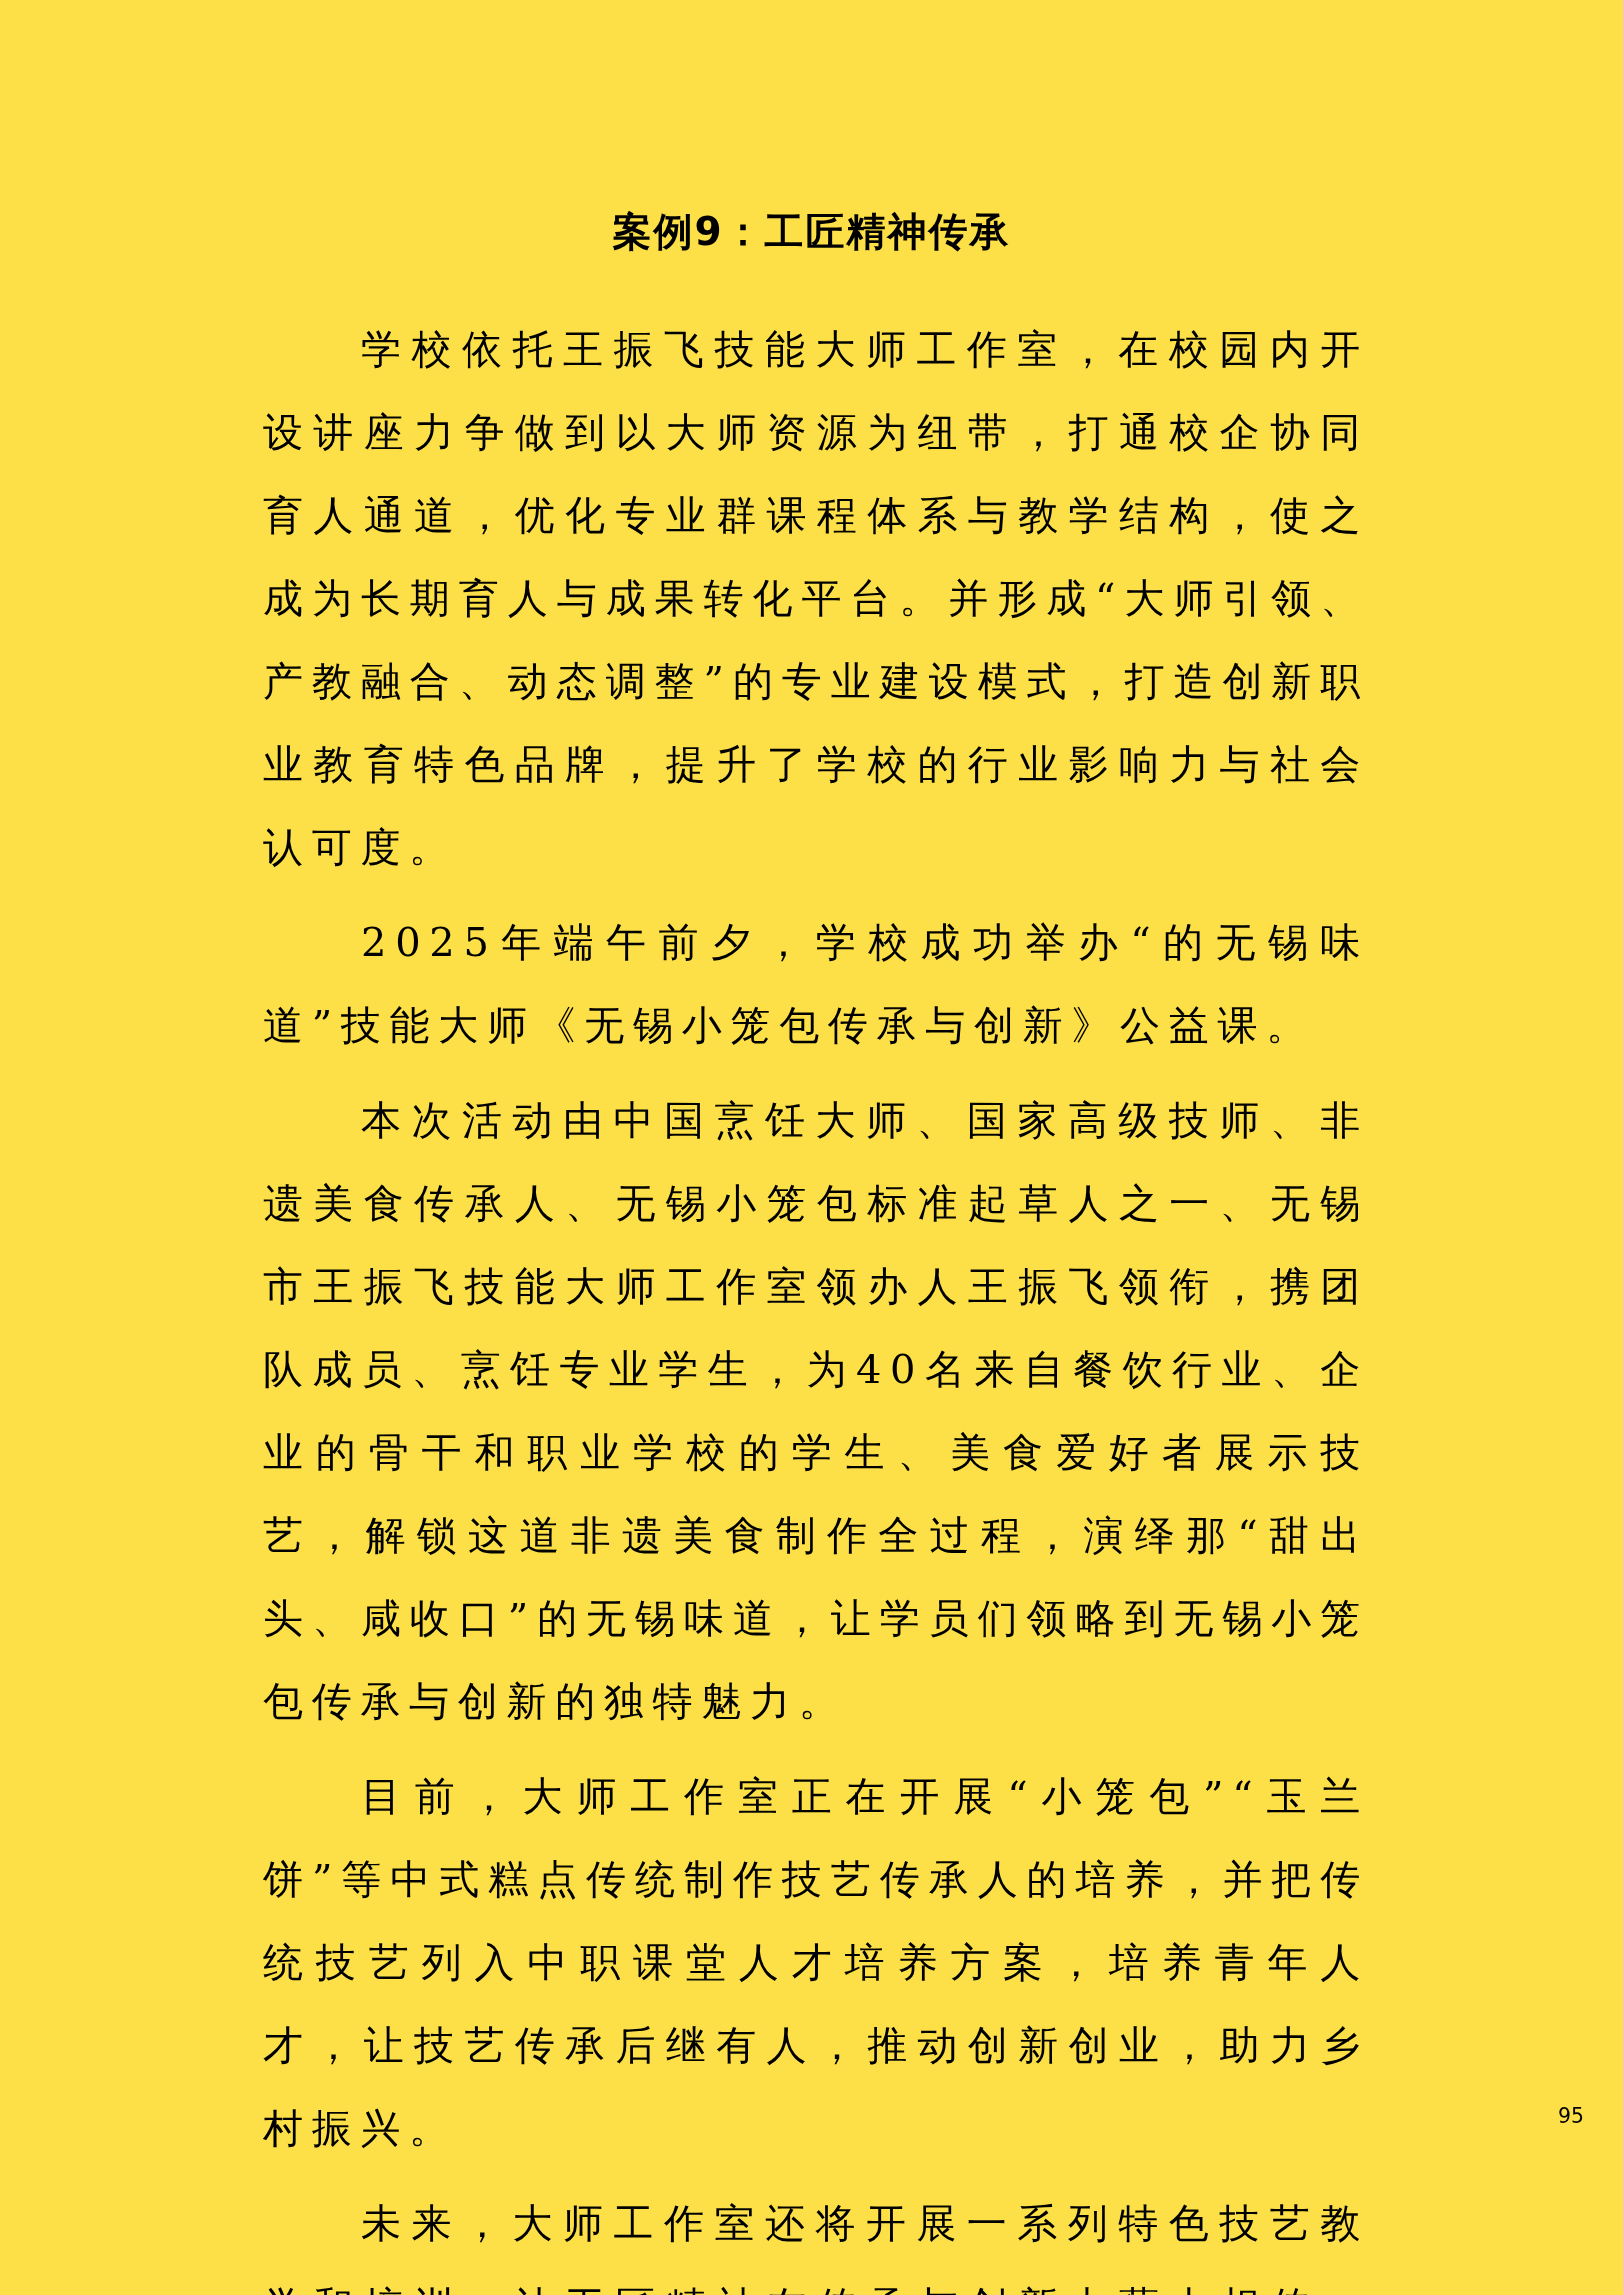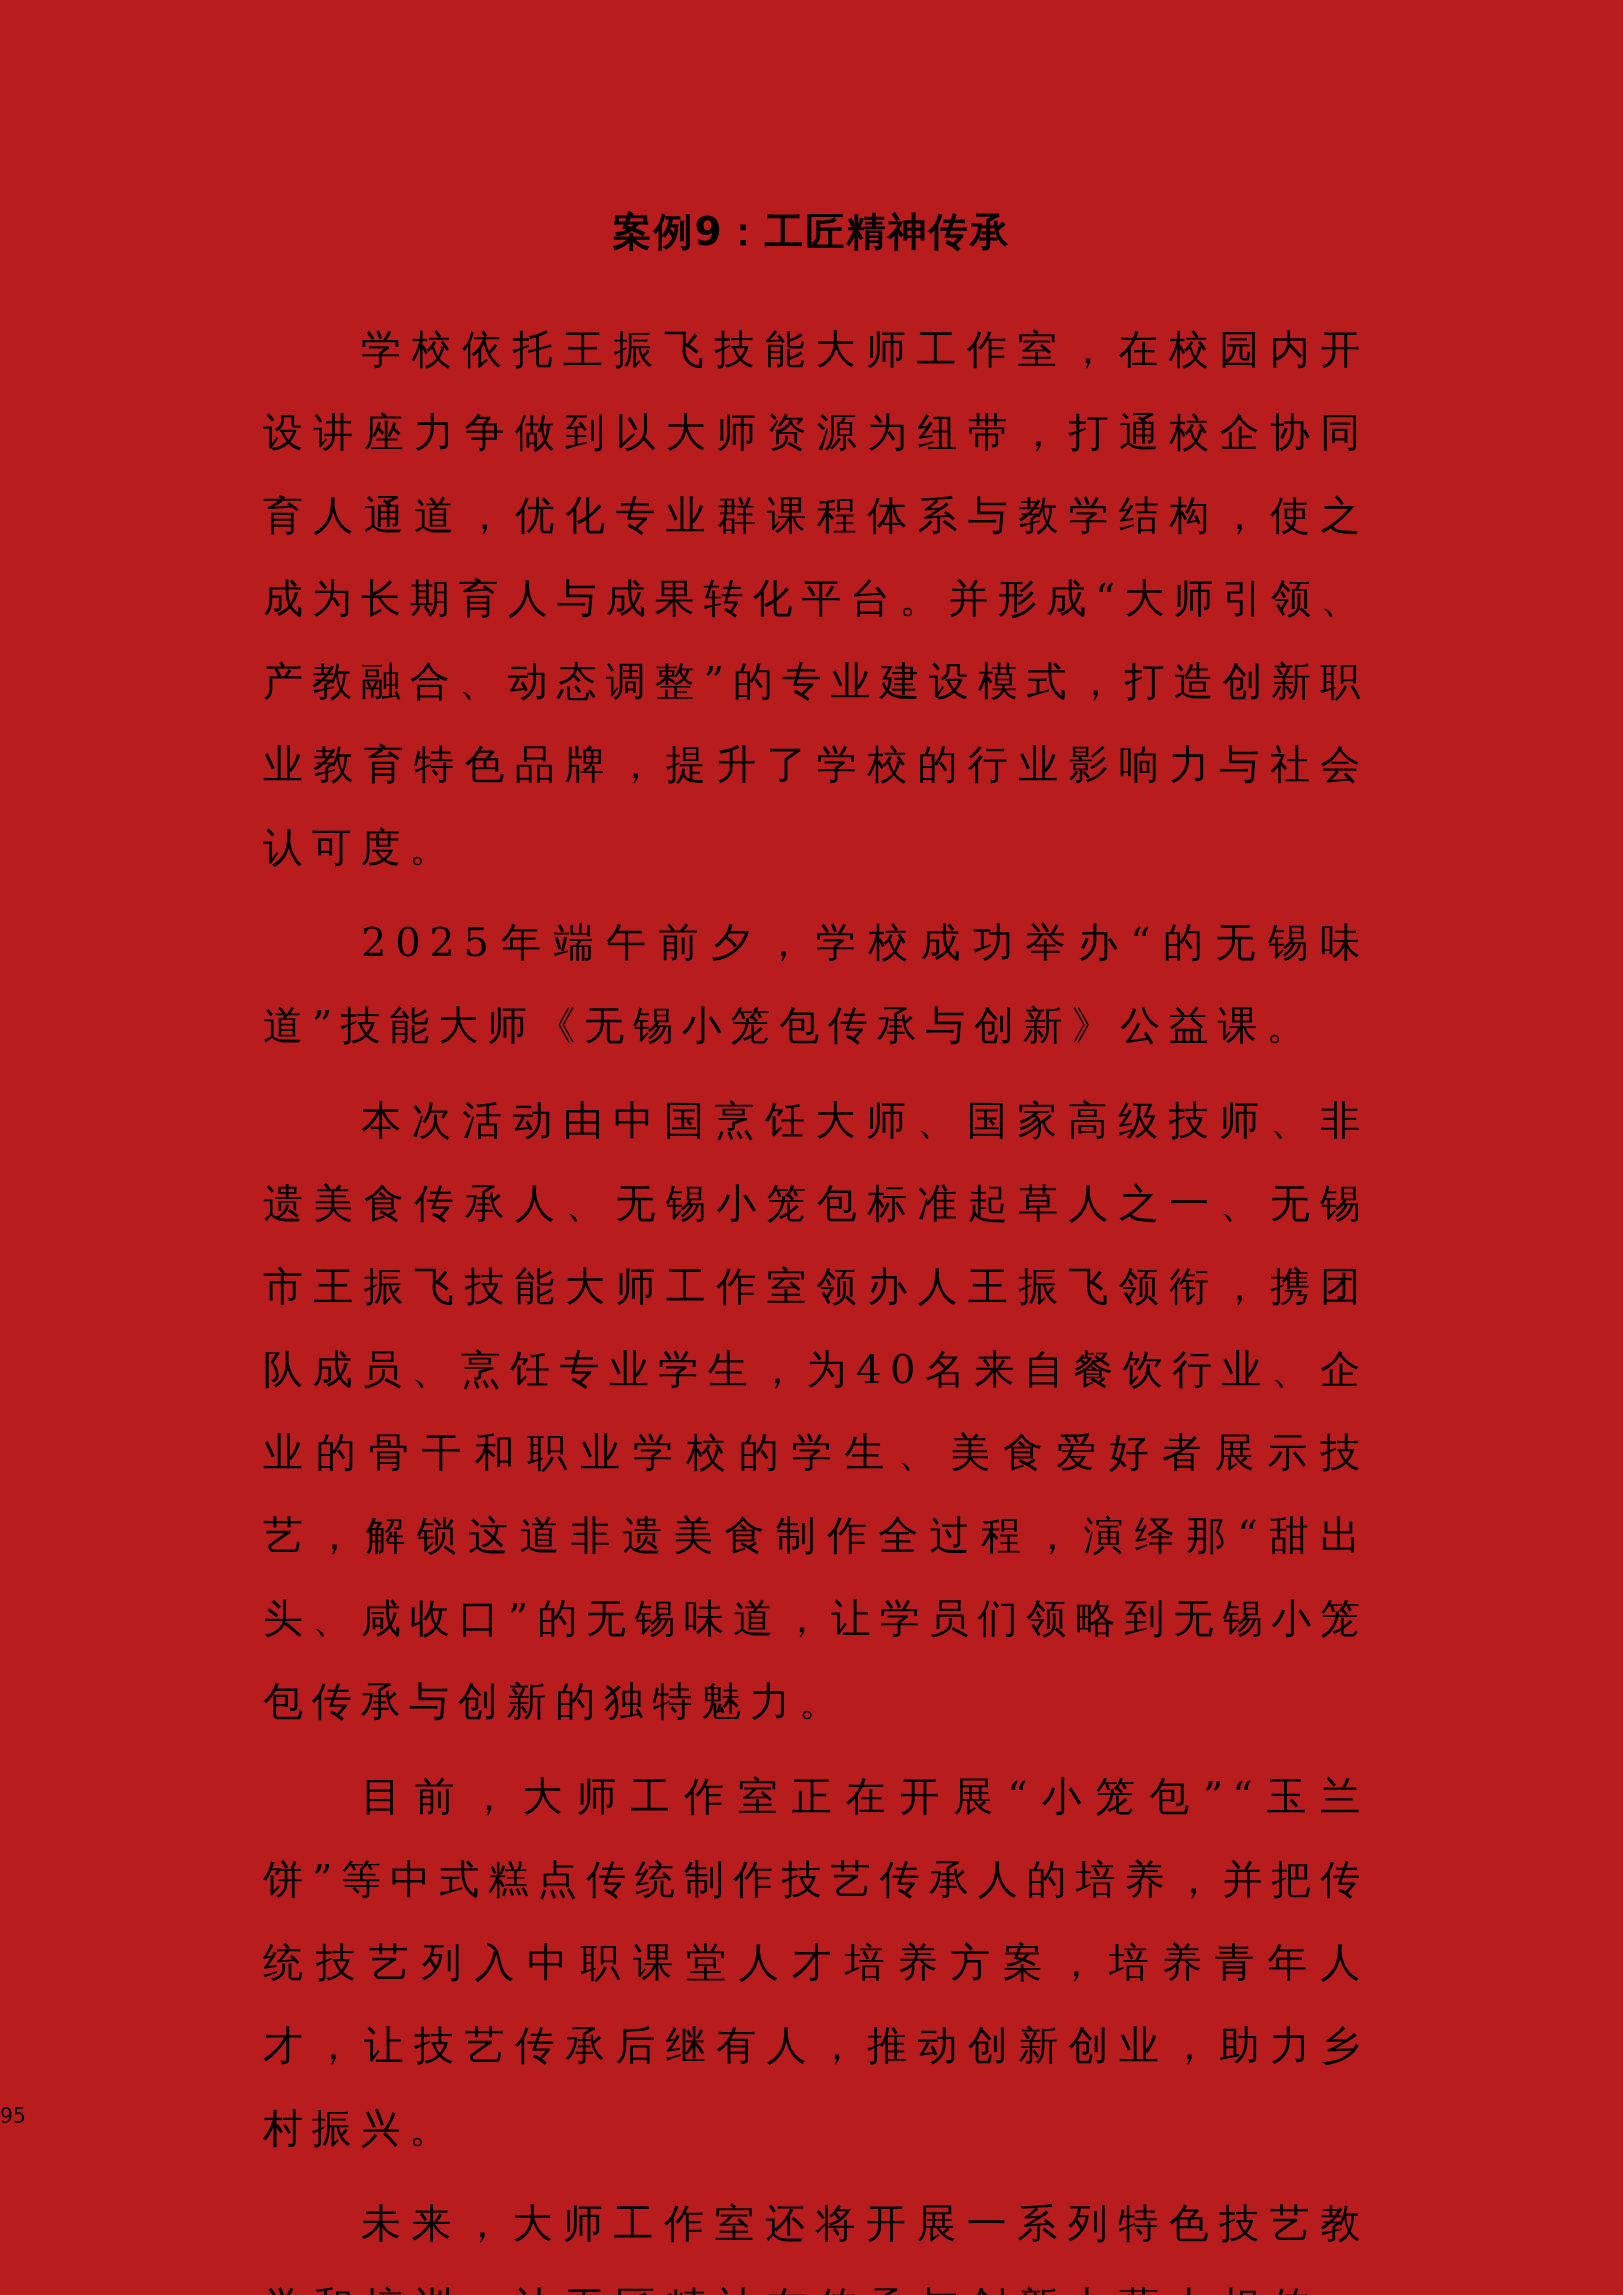--- a/index.html
+++ b/index.html
@@ -14,21 +14,21 @@
       overflow: hidden;
       font-family: "DejaVu Serif", "Liberation Serif", serif;
       color: #000000;
     }
     .page {
       position: absolute;
       left: 0;
       top: 0;
       width: 1623px;
       height: 2295px;
-      background: #b91c1c;
+      background: #fde047;
     }
     .title {
       position: absolute;
       left: 0;
       width: 1623px;
       top: 204px;
       text-align: center;
       font-family: "DejaVu Sans", "Liberation Sans", sans-serif;
       font-weight: bold;
       font-size: 39px;
@@ -48,21 +48,21 @@
       text-indent: 98px;
       text-align: justify;
       letter-spacing: 8.7px;
       word-break: break-all;
     }
     .page-number {
       position: absolute;
       left: 0;
       width: 1584px;
       top: 2101px;
-      text-align: left;
+      text-align: right;
       font-family: "DejaVu Sans", "Liberation Sans", sans-serif;
       font-size: 20.4px;
       line-height: 31px;
     }
   </style>
 </head>
 <body>
 
 <div class="page">
   <div class="title">案例9：工匠精神传承</div>

